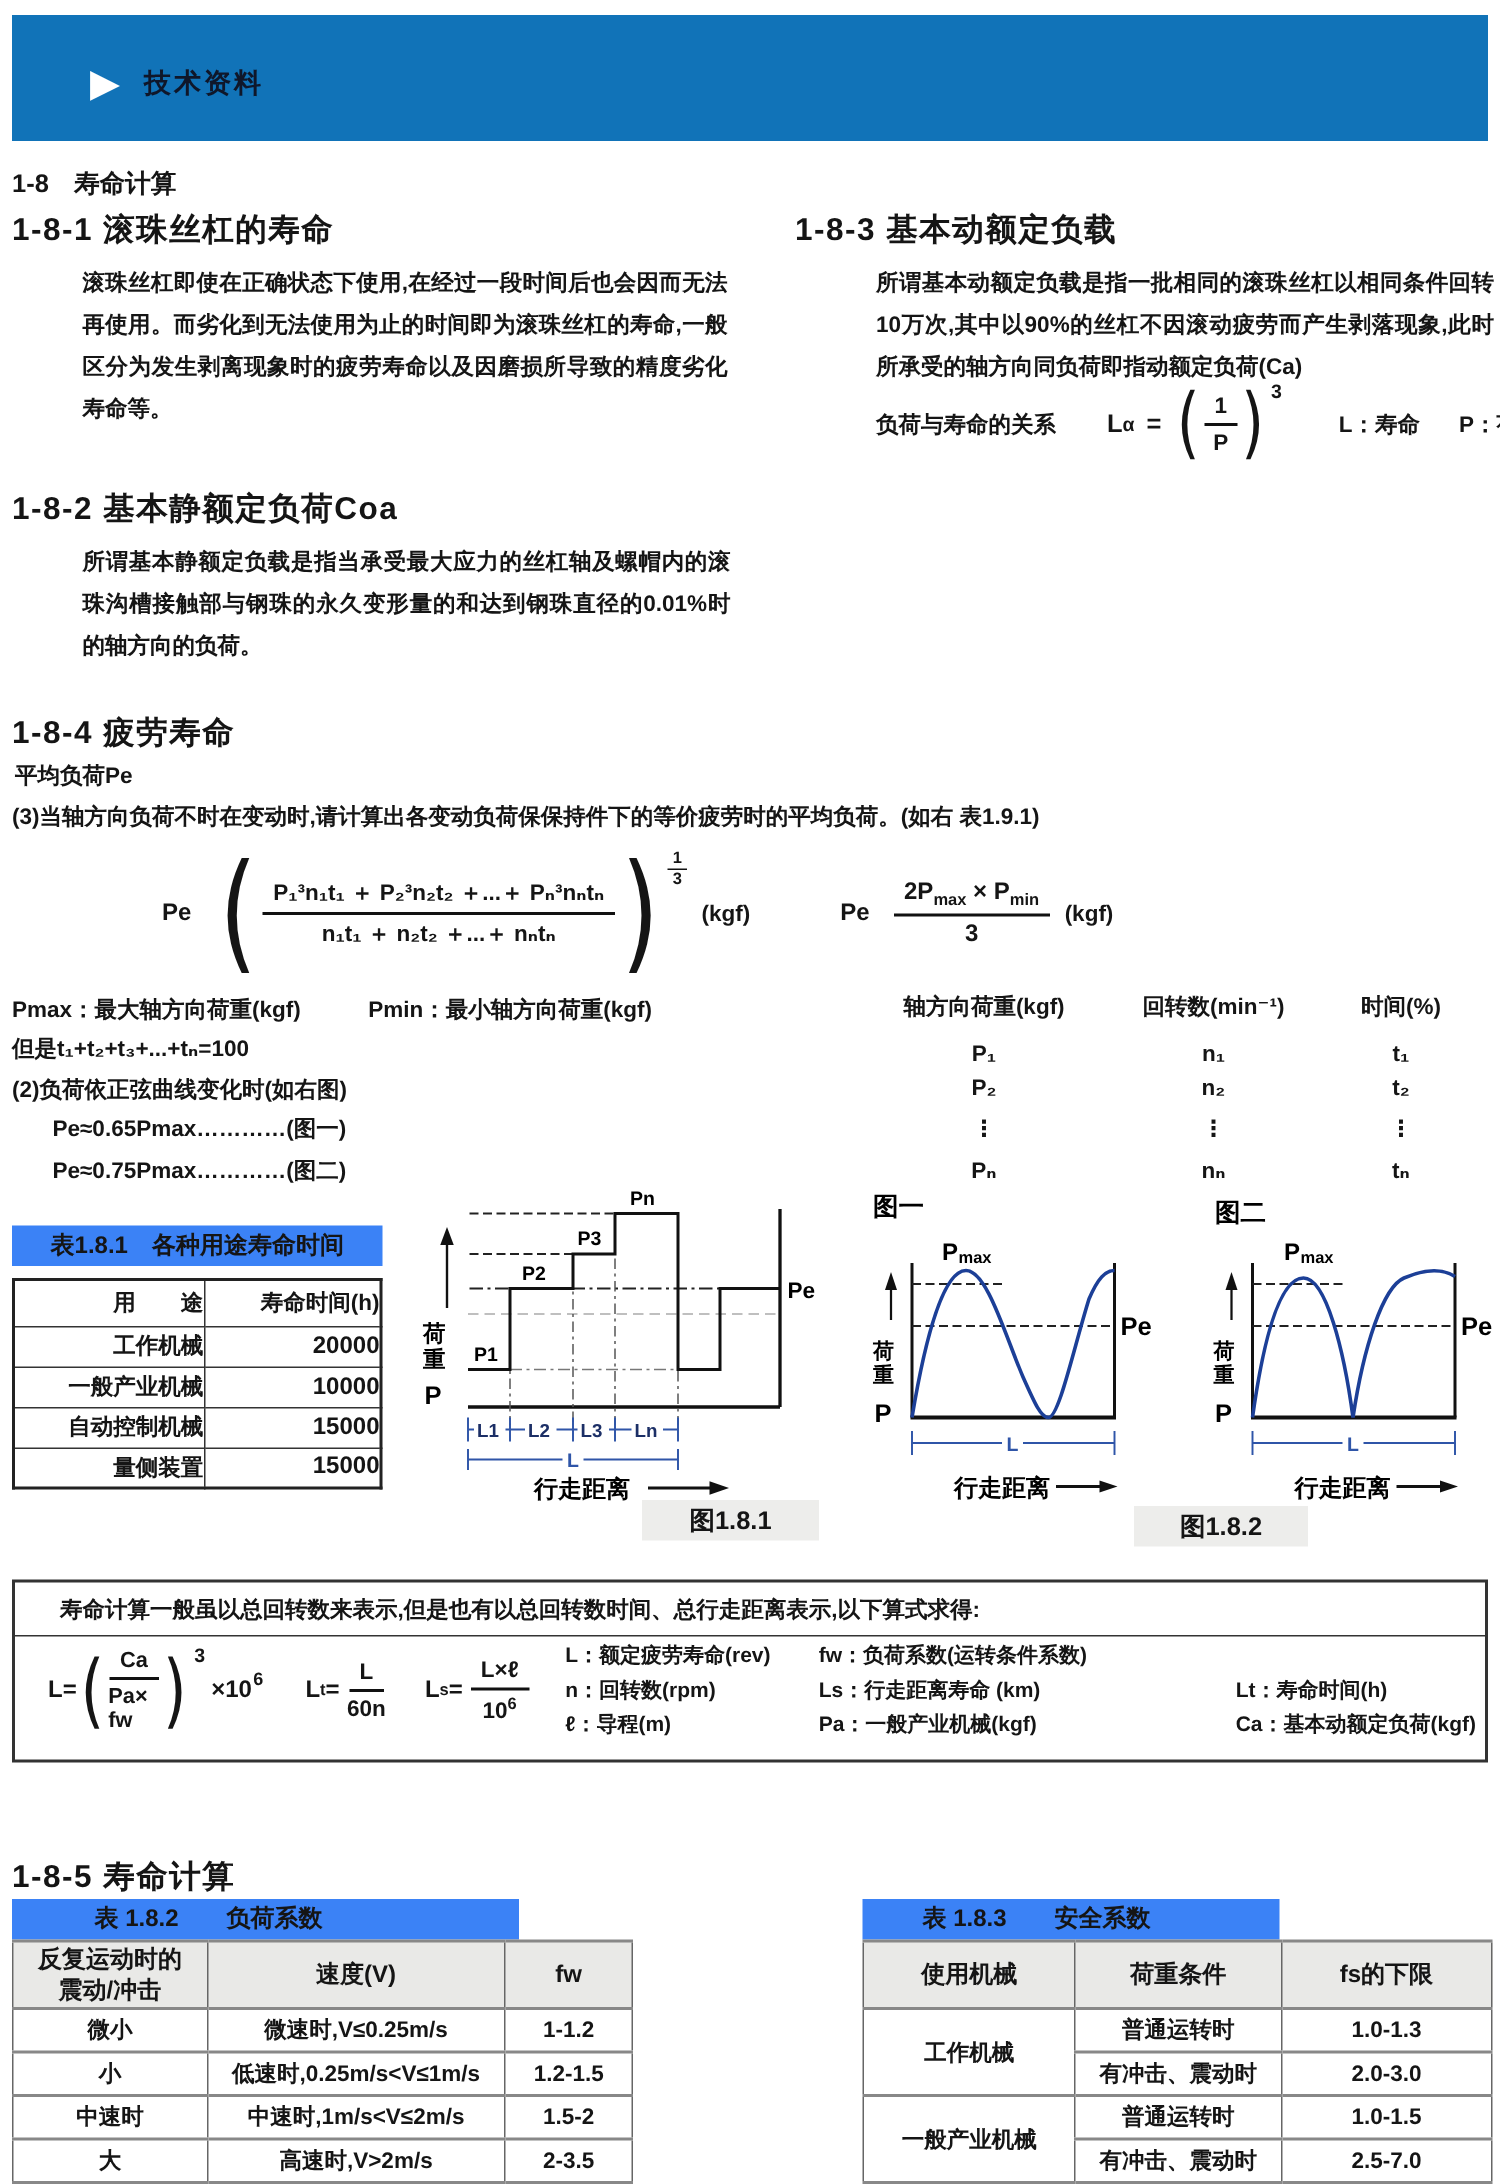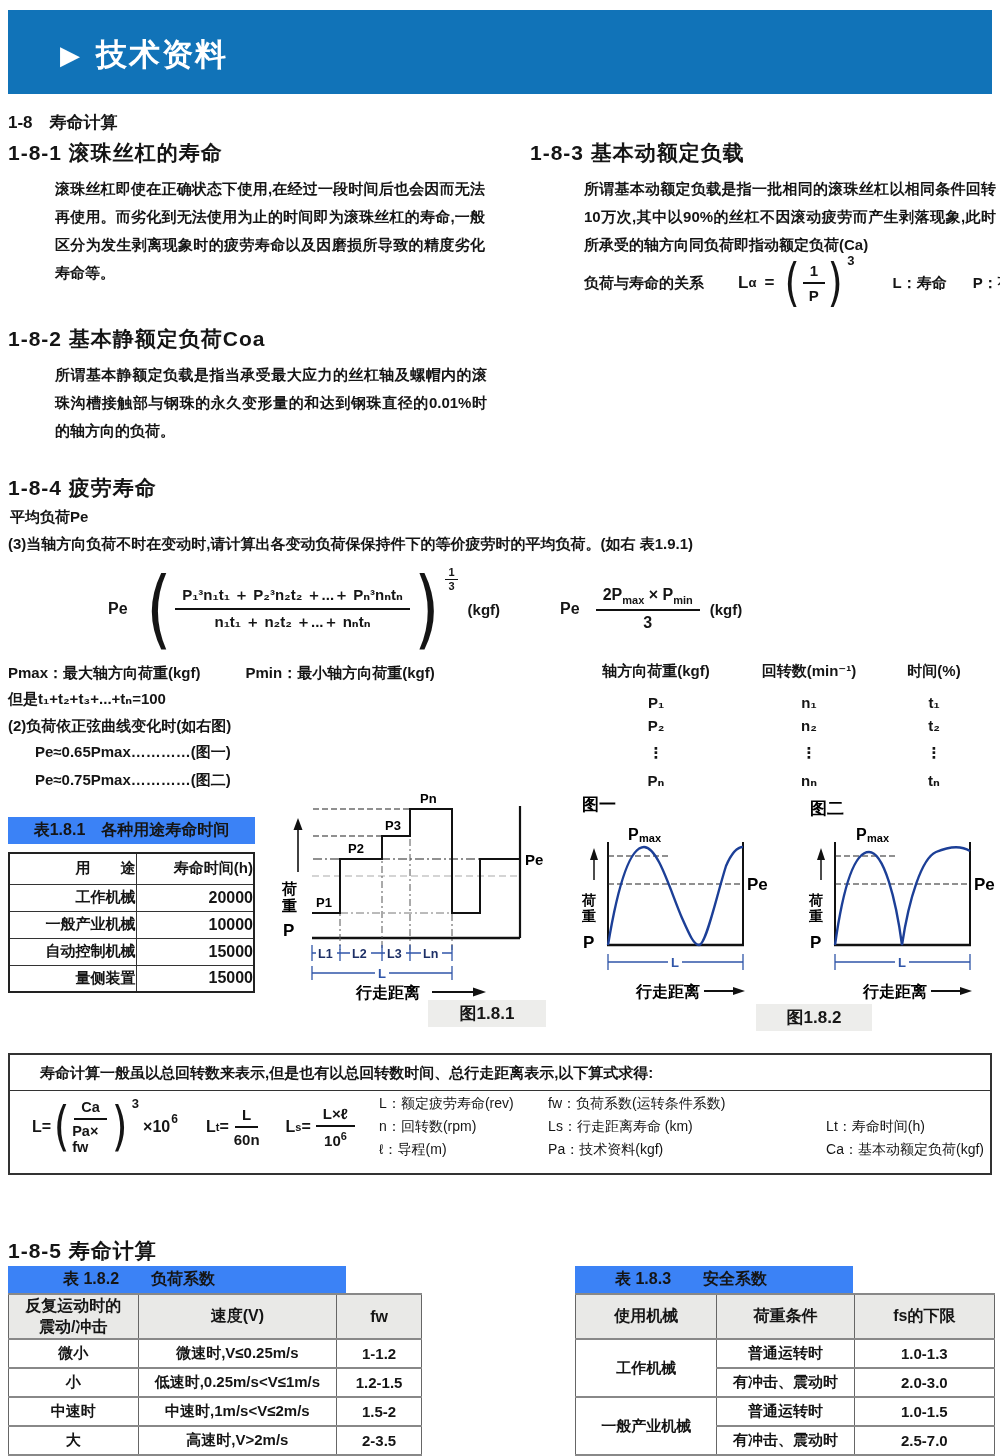--- a/index.html
+++ b/index.html
@@ -3,21 +3,21 @@
 <meta charset="utf-8">
 <style>
 *{margin:0;padding:0;box-sizing:border-box}
 html,body{width:1000px;height:1456px}
 body{position:relative;background:#fff;color:#151515;font-family:"Liberation Sans","DejaVu Sans",sans-serif;overflow:hidden}
 .abs{position:absolute}
 
 .banner{left:8px;top:10px;width:984px;height:84px;background:#1173b8;display:flex;align-items:center;padding-left:30px}
 .banner .t1{color:#fff;font-weight:bold;font-size:46px;letter-spacing:3px}
 .banner .arr{color:#fff;font-size:26px;margin:6px 16px 0 22px}
-.banner .t2{color:#ffffff;font-weight:bold;font-size:31px;letter-spacing:2px;margin-top:6px}
+.banner .t2{color:#0f172a;font-weight:bold;font-size:18px;letter-spacing:2px;margin-top:6px}
 
 .h0{font-size:17px;font-weight:bold}
 .h1{font-size:21px;font-weight:bold;letter-spacing:1px}
 .para{font-size:15px;line-height:28px;font-weight:600;text-align:justify}
 .line{font-size:15px;font-weight:600;white-space:nowrap}
 
 .fx{display:flex;align-items:center}
 .frac{display:inline-flex;flex-direction:column;align-items:center;font-weight:bold;font-size:15px}
 .frac .fnum{padding:0 7px 3px;border-bottom:2px solid #111}
 .frac .fden{padding-top:3px}
@@ -43,21 +43,21 @@
 .tg{width:414px;border-top:2px solid #777;border-bottom:2px solid #777}
 .tg th,.tg td{border:1px solid #666;border-top:2px solid #888;border-bottom:2px solid #888;text-align:center;font-size:15px;font-weight:600}
 .tg th{background:#e9e9e7;font-size:16px}
 .tg tr{height:29px}.tg tr.hd{height:45px}
 .t183{width:420px}
 
 .lifebox{left:8px;top:1053px;width:984px;height:122px;border:2px solid #333}
 .lifebox .intro{padding:9px 0 7px 30px;font-size:15px;font-weight:600;border-bottom:1.5px solid #333}
 .lb-row{display:flex;align-items:center;padding:4px 6px 0 22px}
 .lb-f{display:flex;align-items:center;font-weight:bold;font-size:16px}
-.legend{display:grid;grid-template-columns:163px 272px auto;column-gap:6px;row-gap:5px;font-size:14px;font-weight:400;margin-left:24px;white-space:nowrap}
+.legend{display:grid;grid-template-columns:163px 272px auto;column-gap:6px;row-gap:5px;font-size:14px;font-weight:700;margin-left:24px;white-space:nowrap}
 svg text{font-family:"Liberation Sans","DejaVu Sans",sans-serif}
 </style>
 </head>
 <body>
 
 <div class="abs banner">
   <span class="arr">▶</span>
   <span class="t2">技术资料</span>
 </div>
 
@@ -320,21 +320,21 @@
       </span>
     </span>
     <div class="legend">
       <span>L：额定疲劳寿命(rev)</span>
       <span>fw：负荷系数(运转条件系数)</span>
       <span></span>
       <span>n：回转数(rpm)</span>
       <span>Ls：行走距离寿命 (km)</span>
       <span>Lt：寿命时间(h)</span>
       <span>ℓ：导程(m)</span>
-      <span>Pa：技术资料(kgf)</span>
+      <span>Pa：一般产业机械(kgf)</span>
       <span>Ca：基本动额定负荷(kgf)</span>
     </div>
   </div>
 </div>
 
 <div class="abs h1" style="left:8px;top:1237px">1-8-5 寿命计算</div>
 
 <div class="abs strip" style="left:8px;top:1266px;width:338px;height:27px;padding-left:55px">表 1.8.2　　负荷系数</div>
 <table class="abs tg" style="left:8px;top:1293px">
   <tbody>

